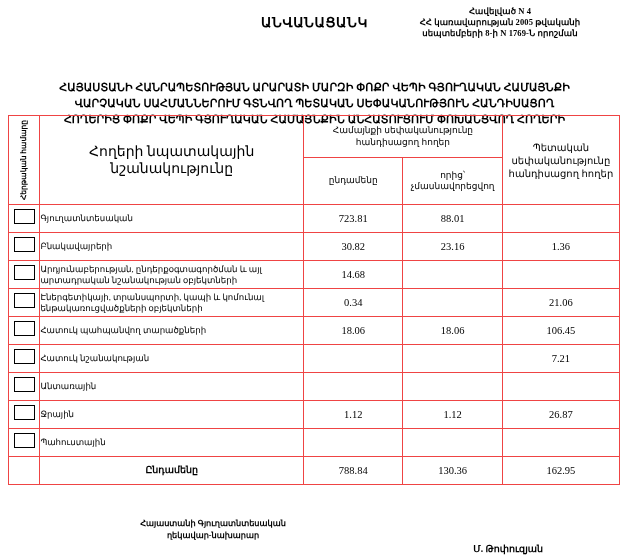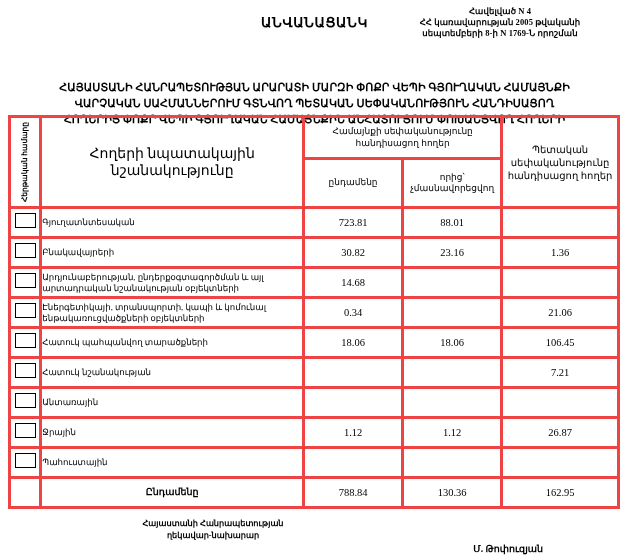--- a/index.html
+++ b/index.html
@@ -59,21 +59,21 @@
   
   table.main {
     position: absolute;
     top: 115px;
     left: 8px;
     width: 612px;
     border-collapse: collapse;
     table-layout: fixed;
   }
   table.main td, table.main th {
-    border: 3px solid #ef4444;
+    border: 1px solid #ef4444;
     padding: 0;
     vertical-align: middle;
     font-weight: normal;
   }
   .h-vert {
     width: 30px;
   }
   .h-vert .vtext {
     writing-mode: vertical-rl;
     transform: rotate(180deg);
@@ -275,19 +275,19 @@
         <td class="cell-check"></td>
         <td class="cell-label">Ընդամենը</td>
         <td class="cell-num">788.84</td>
         <td class="cell-num">130.36</td>
         <td class="cell-num">162.95</td>
       </tr>
     </tbody>
   </table>
 
   <div class="footer">
-    <div>Հայաստանի Հանրապետության</div>
+    <div>Հայաստանի Գյուղատնտեսական</div>
     <div>ղեկավար-նախարար</div>
   </div>
 
   <div class="signature">Մ. Թոփուզյան</div>
 
 </div>
 
 </body></html>

